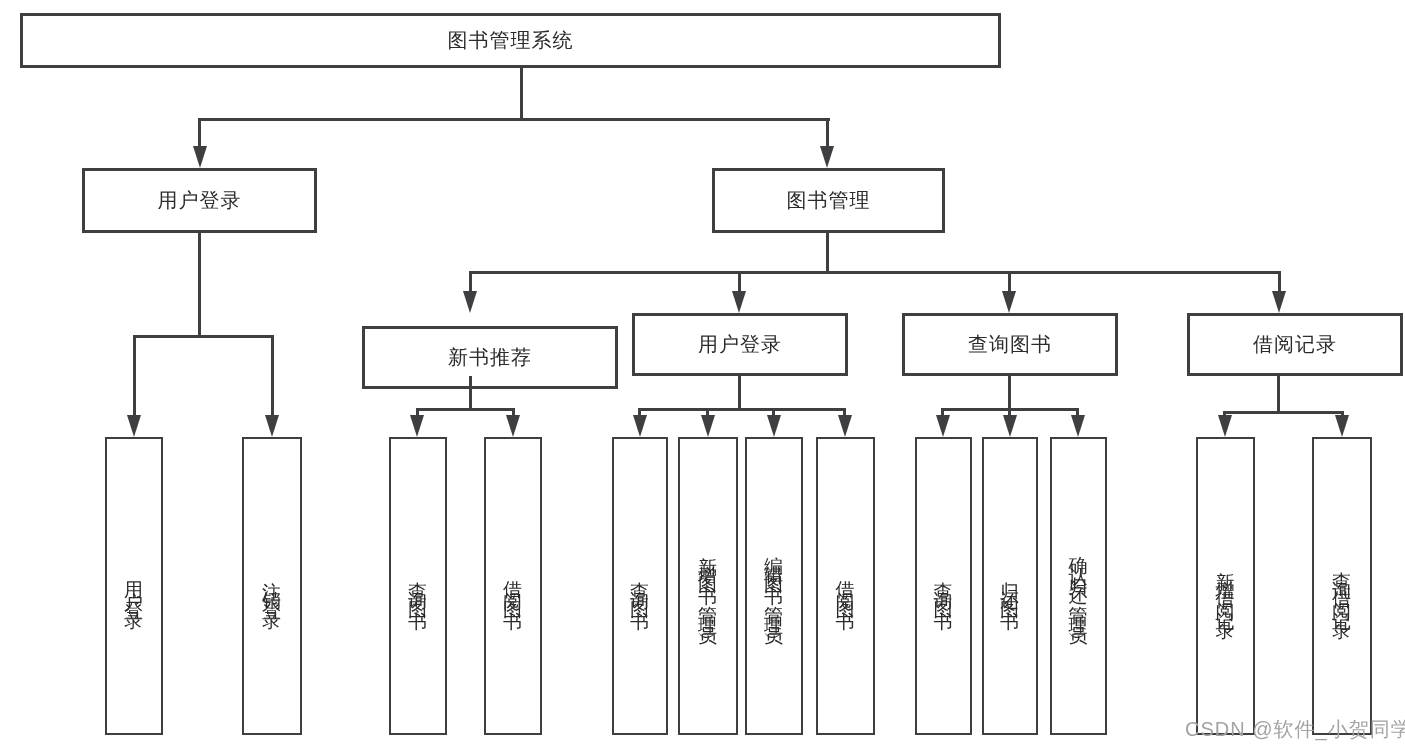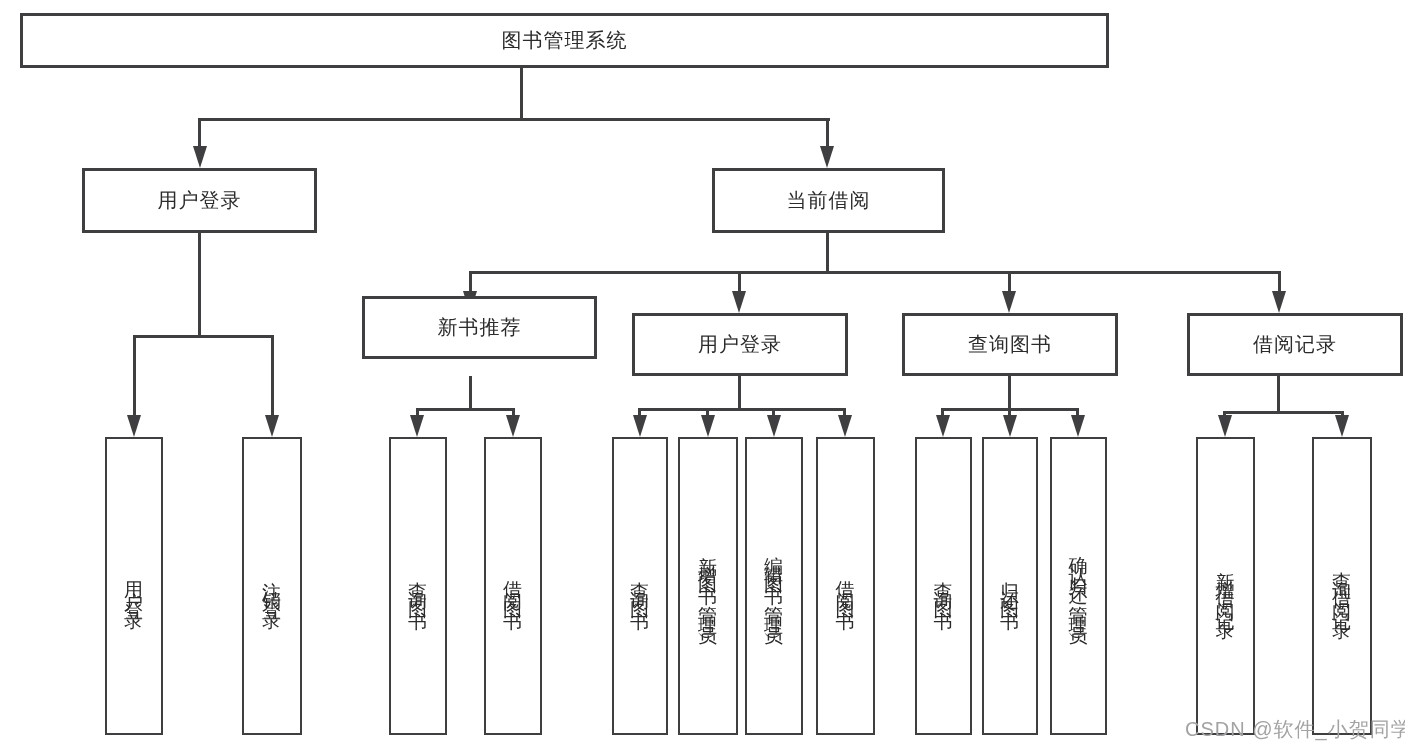--- a/index.html
+++ b/index.html
@@ -59,57 +59,57 @@
     color:var(--wm);
     letter-spacing:1px;
     white-space:nowrap;
   }
 </style>
 </head>
 <body>
 
 <div class="canvas">
 
-  <div class="box" style="left:20px;top:13px;width:1089px;height:55px;">
+  <div class="box" style="left:20px;top:13px;width:981px;height:55px;">
     <span>图书管理系统</span>
   </div>
 
   <div class="vline" style="left:520px;top:68px;height:50px;"></div>
   <div class="hline" style="left:199px;top:118px;width:631px;"></div>
   <div class="vline" style="left:198px;top:118px;height:29px;"></div>
   <div class="arrow" style="left:193px;top:146px;"></div>
   <div class="vline" style="left:826px;top:118px;height:29px;"></div>
   <div class="arrow" style="left:820px;top:146px;"></div>
 
   <div class="box" style="left:82px;top:168px;width:235px;height:65px;">
     <span>用户登录</span>
   </div>
   <div class="box" style="left:712px;top:168px;width:233px;height:65px;">
-    <span>当前借阅</span>
+    <span>图书管理</span>
   </div>
 
   <div class="vline" style="left:198px;top:233px;height:102px;"></div>
   <div class="hline" style="left:133px;top:335px;width:141px;"></div>
   <div class="vline" style="left:133px;top:335px;height:81px;"></div>
   <div class="arrow" style="left:127px;top:415px;"></div>
   <div class="vline" style="left:271px;top:335px;height:81px;"></div>
   <div class="arrow" style="left:265px;top:415px;"></div>
 
   <div class="vline" style="left:826px;top:233px;height:38px;"></div>
   <div class="hline" style="left:469px;top:271px;width:812px;"></div>
   <div class="vline" style="left:469px;top:271px;height:21px;"></div>
   <div class="arrow" style="left:463px;top:291px;"></div>
   <div class="vline" style="left:738px;top:271px;height:21px;"></div>
   <div class="arrow" style="left:732px;top:291px;"></div>
   <div class="vline" style="left:1008px;top:271px;height:21px;"></div>
   <div class="arrow" style="left:1002px;top:291px;"></div>
   <div class="vline" style="left:1278px;top:271px;height:21px;"></div>
   <div class="arrow" style="left:1272px;top:291px;"></div>
 
-  <div class="box" style="left:362px;top:296px;width:235px;height:63px;align-items:center;">
+  <div class="box" style="left:362px;top:326px;width:256px;height:63px;align-items:center;">
     <span>新书推荐</span>
   </div>
   <div class="box" style="left:632px;top:313px;width:216px;height:63px;">
     <span>用户登录</span>
   </div>
   <div class="box" style="left:902px;top:313px;width:216px;height:63px;">
     <span>查询图书</span>
   </div>
   <div class="box" style="left:1187px;top:313px;width:216px;height:63px;">
     <span>借阅记录</span>

